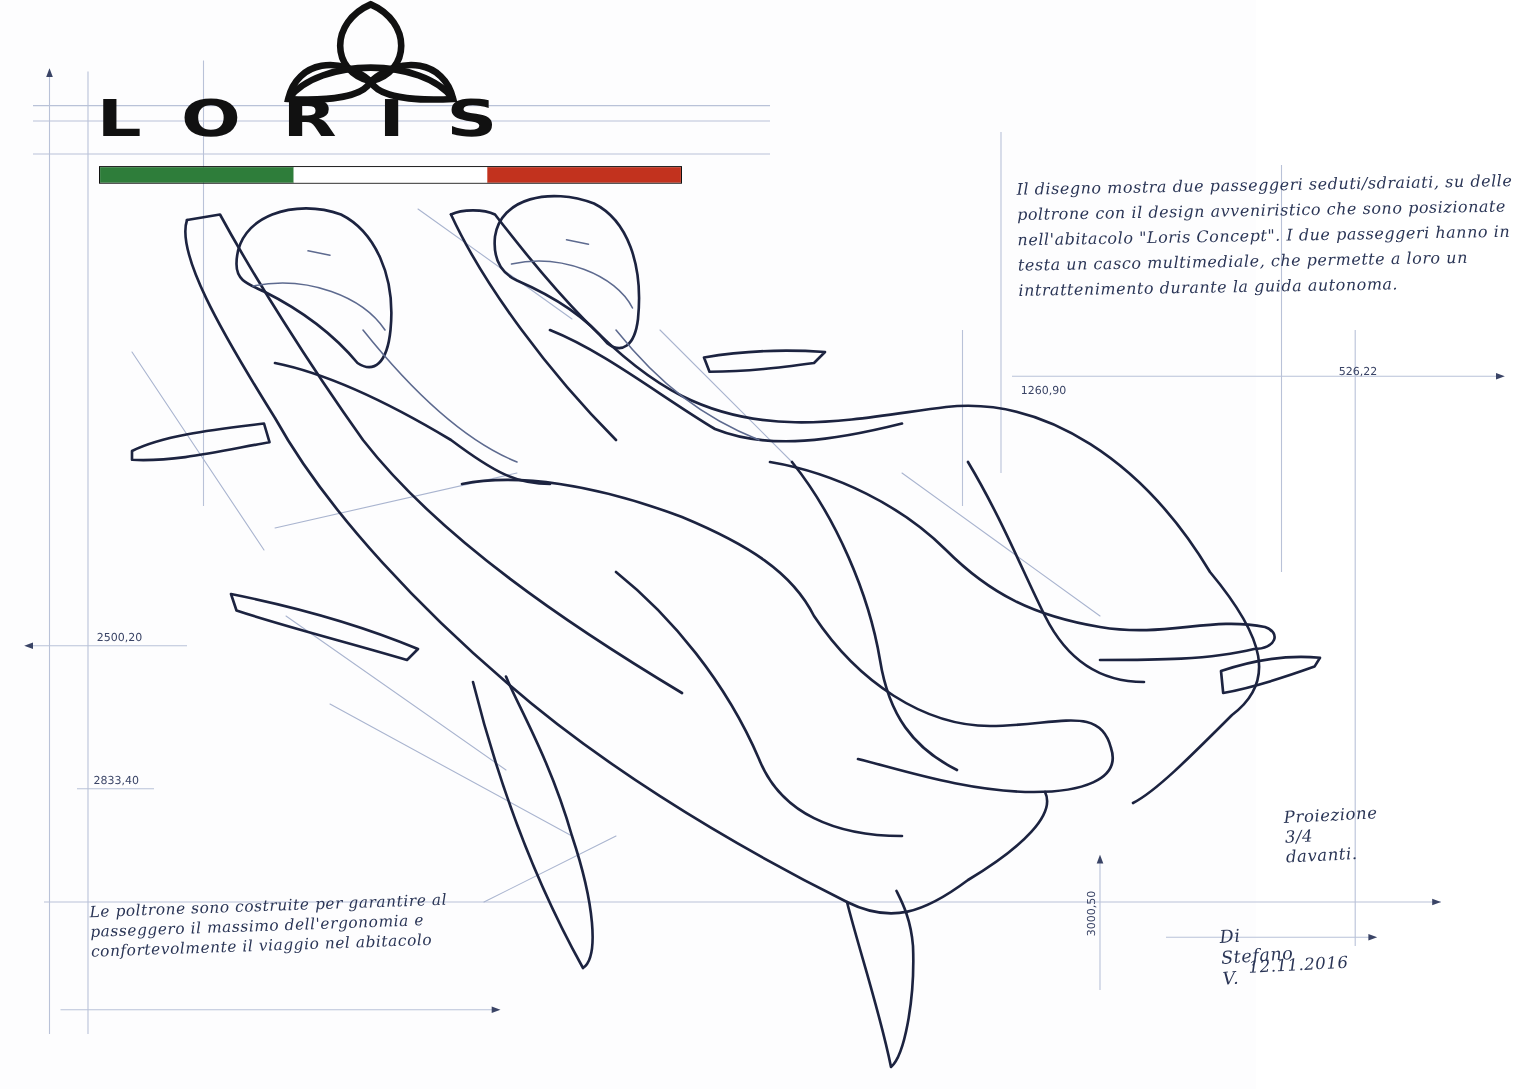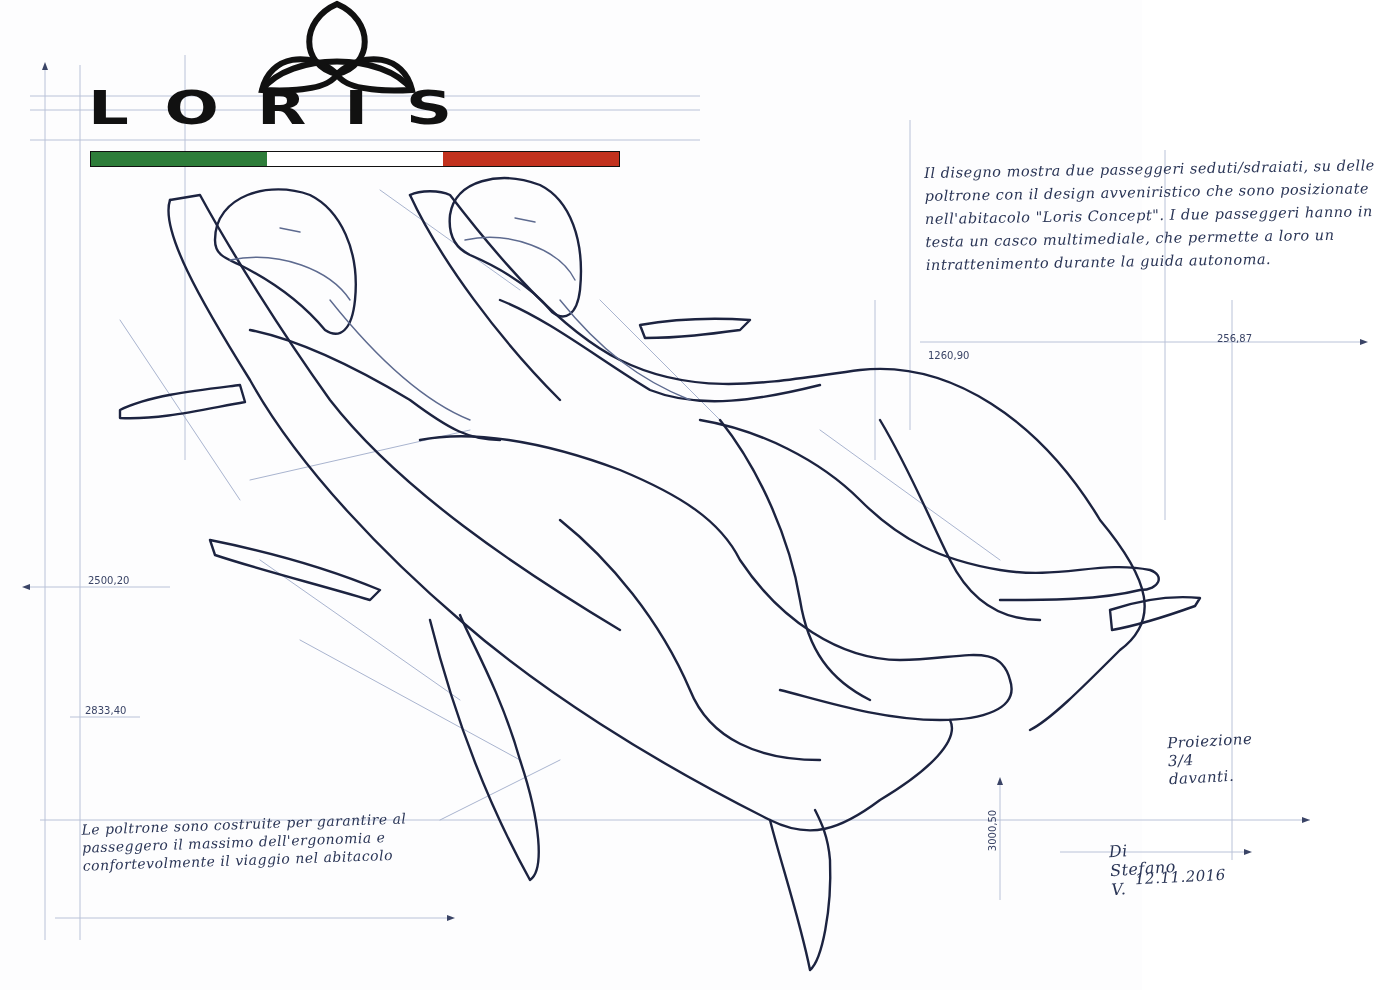--- a/index.html
+++ b/index.html
@@ -113,21 +113,21 @@
   <div class="flag">
     <span style="background:#2e7d3a"></span>
     <span style="background:#ffffff"></span>
     <span style="background:#c2321e"></span>
   </div>
 
   <div class="hand note-top">Il disegno mostra due passeggeri seduti/sdraiati, su delle poltrone con il design avveniristico che sono posizionate nell'abitacolo "Loris Concept". I due passeggeri hanno in testa un casco multimediale, che permette a loro un intrattenimento durante la guida autonoma.</div>
   <div class="hand note-bottom">Le poltrone sono costruite per garantire al passeggero il massimo dell'ergonomia e confortevolmente il viaggio nel abitacolo</div>
 
   <div class="dim" style="left:928px;top:350px;">1260,90</div>
-  <div class="dim" style="left:1217px;top:333px;">256,87</div>
+  <div class="dim" style="left:1217px;top:333px;">526,22</div>
   <div class="dim" style="left:88px;top:575px;text-align:right;">2500,20</div>
   <div class="dim" style="left:85px;top:705px;">2833,40</div>
   <div class="dim" style="left:972px;top:825px;transform:rotate(-90deg);">3000,50</div>
 
   <div class="hand proj">Proiezione 3/4 davanti.</div>
   <div class="hand sig">Di Stefano V.</div>
   <div class="hand date">12.11.2016</div>
 </div>
 
 </body></html>

